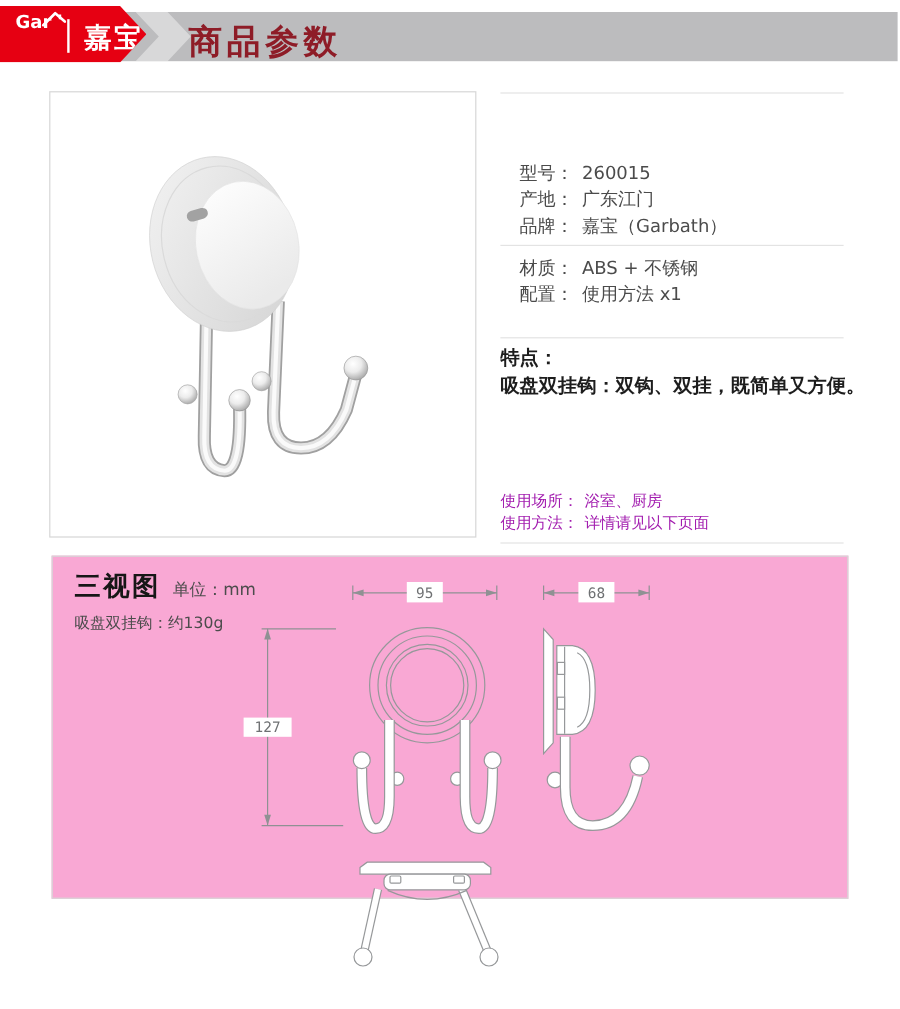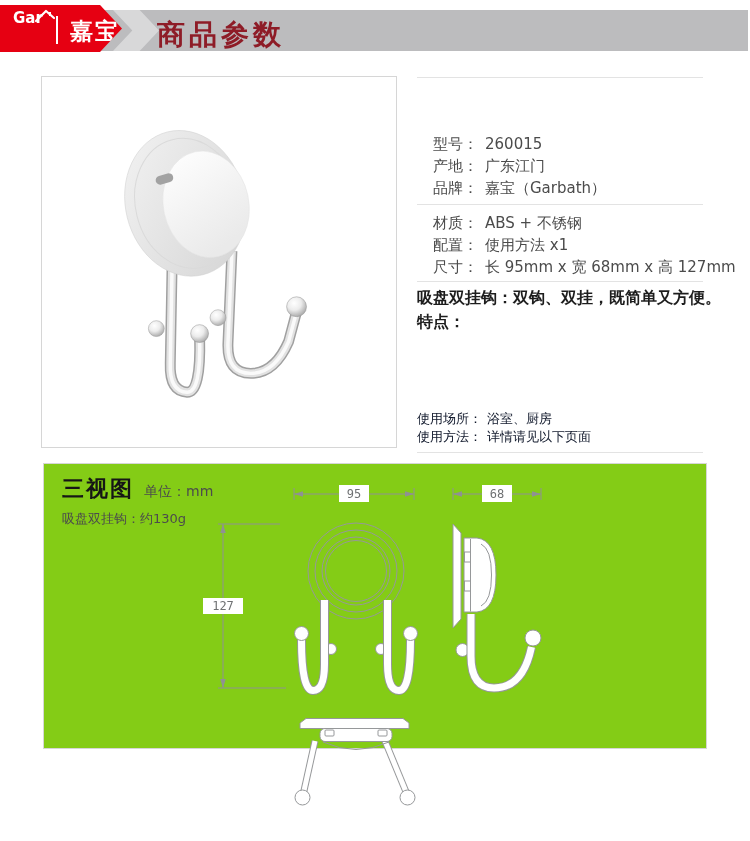--- a/index.html
+++ b/index.html
@@ -25,26 +25,26 @@
   .photo-box svg{display:block;width:100%;height:100%;}
 
   
   .info{position:absolute;left:417px;top:77px;width:331px;height:377px;}
   .divider{position:absolute;left:0;width:286px;height:1px;background:#e3e3e3;}
   .info-title{position:absolute;top:6px;left:0;font-size:28px;font-weight:bold;color:#0c0c0c;letter-spacing:1px;}
   .spec-group{position:absolute;left:0;font-size:15px;color:#4b4b4b;line-height:22px;margin-left:16px;}
   .g1{top:56px;} .g2{top:135px;}
   .spec-value{margin-left:7px;}
   .features{position:absolute;top:209px;left:0;font-size:16px;font-weight:bold;color:#1d1d1d;line-height:24px;}
-  .usage{position:absolute;top:333px;left:0;font-size:13px;color:#0f172a;line-height:18px;}
+  .usage{position:absolute;top:333px;left:0;font-size:13px;color:#a21caf;line-height:18px;}
   .usage .spec-value{margin-left:5px;}
 
   
   .diagram-box{position:absolute;left:43px;top:463px;width:664px;height:286px;border:1px solid #d6d6d6;
-        box-sizing:border-box;background:#84cc16;}
+        box-sizing:border-box;background:#f9a8d4;}
   .diagram-header{position:absolute;left:18px;top:10px;z-index:2;}
   .diagram-title{font-size:22px;font-weight:bold;color:#161616;letter-spacing:2px;}
   .diagram-unit{font-size:14px;color:#4c4c4c;margin-left:10px;}
   .diagram-weight{font-size:13px;color:#4c4c4c;margin-top:6px;}
   .diagram-box svg{position:absolute;left:0;top:0;}
 
   
   .ln{fill:none;stroke:#96989a;stroke-width:1;}
   .fw{fill:#fff;stroke:#96989a;stroke-width:1;}
   .t9{fill:none;stroke:#96989a;stroke-width:9;}
@@ -127,28 +127,27 @@
       <div><span class="spec-label">型号：</span><span class="spec-value">260015</span></div>
       <div><span class="spec-label">产地：</span><span class="spec-value">广东江门</span></div>
       <div><span class="spec-label">品牌：</span><span class="spec-value">嘉宝（Garbath）</span></div>
     </div>
 
     <div class="divider" style="top:127px;"></div>
 
     <div class="spec-group g2">
       <div><span class="spec-label">材质：</span><span class="spec-value">ABS + 不锈钢</span></div>
       <div><span class="spec-label">配置：</span><span class="spec-value">使用方法 x1</span></div>
-      <div><span class="spec-label">尺寸：</span><span class="spec-value">长 95mm x 宽 68mm x 高 127mm</span></div>
     </div>
 
     <div class="divider" style="top:204px;"></div>
 
     <div class="features">
+      <div>特点：</div>
       <div>吸盘双挂钩：双钩、双挂，既简单又方便。</div>
-      <div>特点：</div>
     </div>
 
     <div class="usage">
       <div><span>使用场所：</span><span class="spec-value">浴室、厨房</span></div>
       <div><span>使用方法：</span><span class="spec-value">详情请见以下页面</span></div>
     </div>
 
     <div class="divider" style="top:375px;"></div>
   </section>
 

